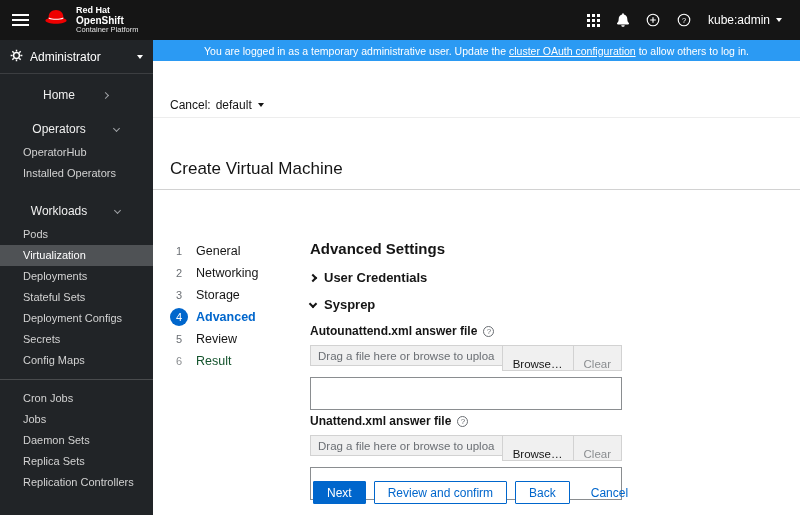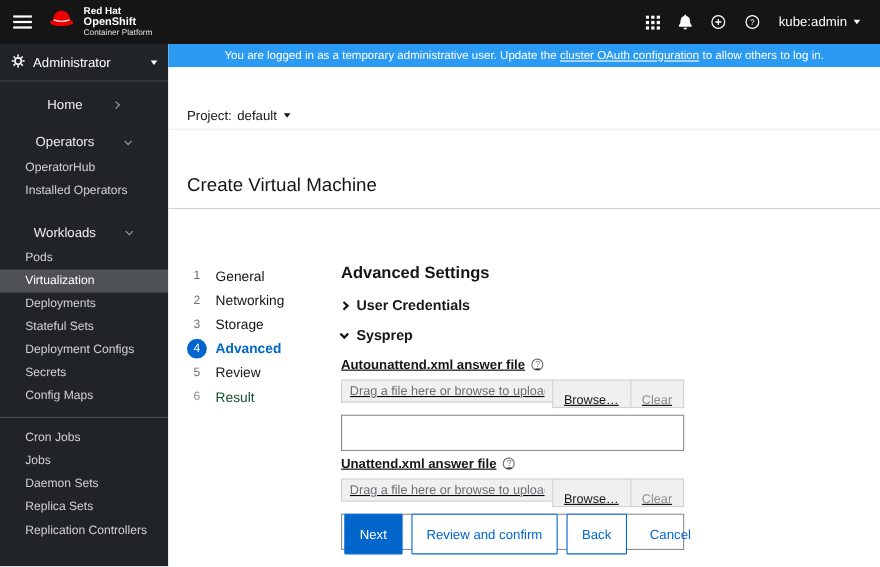--- a/index.html
+++ b/index.html
@@ -58,34 +58,34 @@
   .step.active .num { background:#0066cc; color:#fff; border-radius:50%; }
   .step.active .label { color:#0066cc; font-weight:bold; }
   .step.disabled .label { color:#14532d; }
   .step.disabled .num { color:#8a8d90; }
 
   .wizard-content { flex:1; position:relative; padding:8px 0 0 0; }
   .wizard-content h2 { font-size:15px; font-weight:bold; color:#151515; margin-bottom:13px; }
   .expander { display:flex; align-items:center; gap:8px; font-size:13px; font-weight:bold; color:#151515; margin:12px 0; cursor:pointer; }
   .expander.ssh { margin-top:18px; }
 
-  .field { margin-top:4px;text-decoration:underline; }
+  .field { margin-top:4px; }
   .field-label { display:flex; align-items:center; gap:6px; font-size:12px; font-weight:bold; color:#151515; margin-bottom:7px; }
   .help { width:11px; height:11px; border:1px solid #6a6e73; border-radius:50%; color:#6a6e73; font-size:8px; font-weight:normal; display:inline-flex; align-items:center; justify-content:center; cursor:pointer; }
   .help::after { content:"?"; }
   .upload { display:flex; width:312px; }
   .upload-input { flex:1; height:21px; background:#f0f0f0; border:1px solid #d2d2d2; font-size:11.5px; padding:0 7px; color:#6a6e73; font-family:"Liberation Sans", sans-serif; min-width:0; }
   .upload-input::placeholder { color:#6a6e73; opacity:1; }
   .btn-control { height:21px; background:#f0f0f0; border:1px solid #d2d2d2; margin-left:-1px; font-size:11.5px; padding:12px 10px; color:#151515; cursor:pointer; font-family:"Liberation Sans", sans-serif; white-space:nowrap; }
   .btn-control.disabled { color:#8a8d90; }
   .upload-textarea { display:block; width:312px; height:33px; margin-top:6px; border:1px solid #8a8d90; resize:none; font-family:"Liberation Sans", sans-serif; font-size:11px; padding:3px 5px; }
 
   
   .footer { position:absolute; left:3px; bottom:11px; display:flex; align-items:center; gap:8px; }
-  .btn { height:37px; font-size:12px; padding:0 13px; cursor:pointer; font-family:"Liberation Sans", sans-serif; border-radius:1px; }
+  .btn { height:23px; font-size:12px; padding:0 13px; cursor:pointer; font-family:"Liberation Sans", sans-serif; border-radius:1px; }
   .btn-primary { background:#0066cc; border:1px solid #0066cc; color:#fff; }
   .btn-secondary { background:#fff; border:1px solid #0066cc; color:#0066cc; }
   .btn-link { background:none; border:none; color:#0066cc; padding:0 9px; margin-left:4px; }
 </style>
 </head>
 <body>
 
 <div class="app">
 
   <header class="masthead">
@@ -204,21 +204,21 @@
     </nav>
 
     <div class="main-col">
       <div class="banner">
         <span>You are logged in as a temporary administrative user. Update the</span>
         <a>cluster OAuth configuration</a>
         <span>to allow others to log in.</span>
       </div>
 
       <div class="project-bar">
-        <span>Project:</span>
+        <span>Cancel:</span>
         <span class="proj-value">
           <span>default</span>
           <span class="caret dark"></span>
         </span>
       </div>
 
       <div class="title-bar">
         <h1>Create Virtual Machine</h1>
       </div>
 

